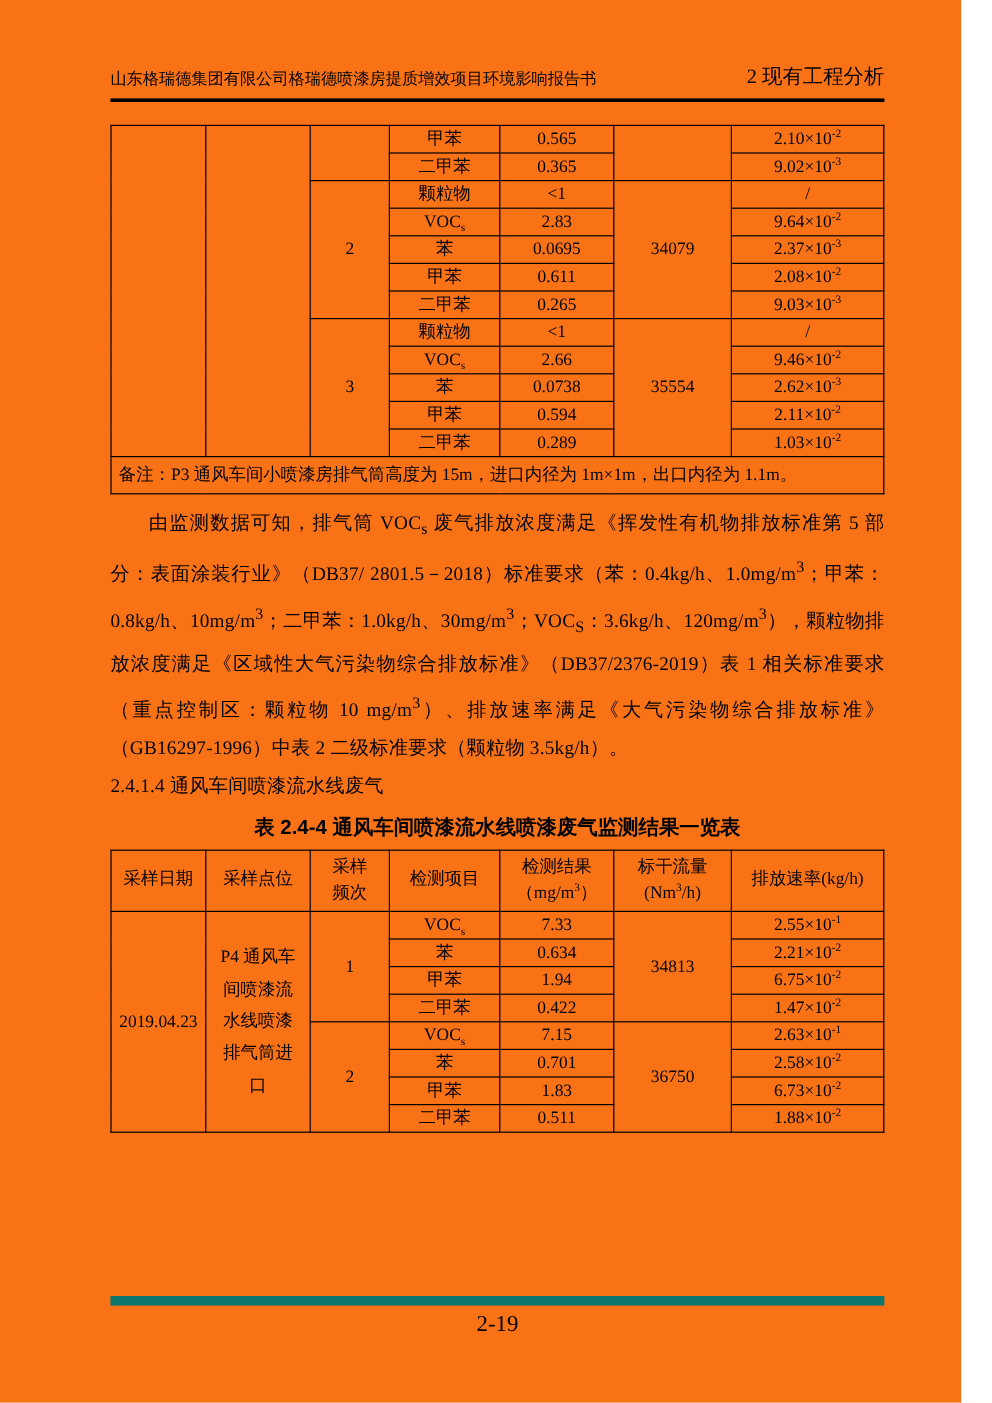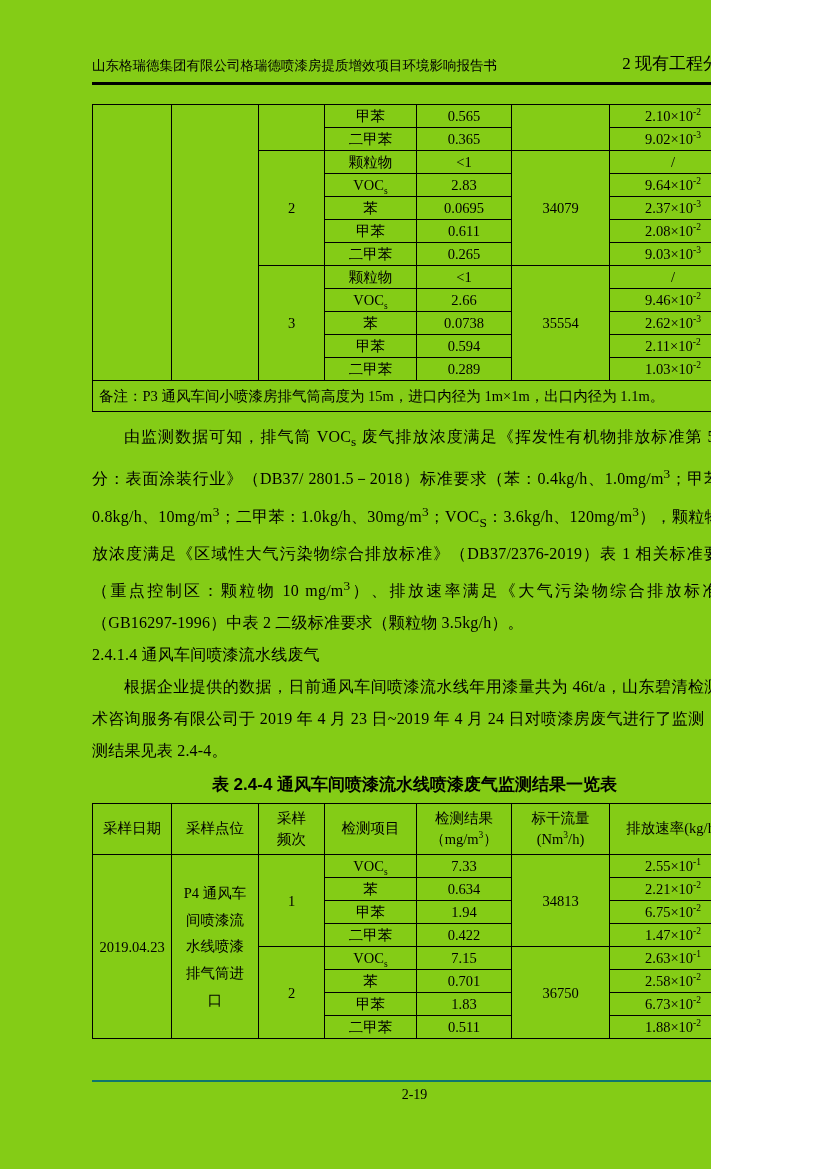--- a/index.html
+++ b/index.html
@@ -1,19 +1,19 @@
 <!DOCTYPE html>
 <html lang="zh"><head>
 <meta charset="utf-8">
 <style>
   html,body{margin:0;padding:0;background:#ffffff;}
   .page{
     position:relative;
-    width:711px;height:1169px;
-    background:#84cc16;color:#000;
+    width:801px;height:1169px;
+    background:#f97316;color:#000;
     font-family:"Liberation Serif","DejaVu Serif",serif;
     box-sizing:border-box;
     overflow:hidden;
   }
   .inner{position:absolute;left:92px;top:0;width:645px;}
   
   .pg-header{
     display:flex;justify-content:space-between;align-items:flex-end;
     padding-top:52px;padding-bottom:7px;
     border-bottom:3px solid #000;
@@ -49,22 +49,22 @@
   .sec-heading{text-indent:0;}
   .tbl-title{
     margin-top:6px;margin-bottom:7px;
     text-align:center;
     font-family:"Liberation Sans","DejaVu Sans",sans-serif;
     font-weight:bold;font-size:17px;
   }
   
   .pg-footer{
     position:absolute;left:92px;top:1080px;width:645px;
-    border-top:2px solid #0f766e;
-    padding-top:10px;font-size:14px;
+    border-top:8px solid #0f766e;
+    padding-top:10px;font-size:19px;
   }
   .pg-footer .pageno{
     position:absolute;left:0;right:0;top:5px;text-align:center;
   }
   .pg-footer .company{
     display:block;text-align:right;
   }
 </style>
 </head>
 <body>
@@ -157,21 +157,20 @@
           <td>1.03×10<sup>-2</sup></td>
         </tr>
         <tr>
           <td colspan="7" class="note-cell">备注：P3 通风车间小喷漆房排气筒高度为 15m，进口内径为 1m×1m，出口内径为 1.1m。</td>
         </tr>
       </tbody>
     </table>
 
     <p class="body-text p-first">由监测数据可知，排气筒 VOC<sub>s</sub> 废气排放浓度满足《挥发性有机物排放标准第 5 部分：表面涂装行业》（DB37/ 2801.5－2018）标准要求（苯：0.4kg/h、1.0mg/m<sup>3</sup>；甲苯：0.8kg/h、10mg/m<sup>3</sup>；二甲苯：1.0kg/h、30mg/m<sup>3</sup>；VOC<sub>S</sub>：3.6kg/h、120mg/m<sup>3</sup>），颗粒物排放浓度满足《区域性大气污染物综合排放标准》（DB37/2376-2019）表 1 相关标准要求（重点控制区：颗粒物 10 mg/m<sup>3</sup>）、排放速率满足《大气污染物综合排放标准》（GB16297-1996）中表 2 二级标准要求（颗粒物 3.5kg/h）。</p>
     <p class="body-text sec-heading">2.4.1.4 通风车间喷漆流水线废气</p>
-    <p class="body-text">根据企业提供的数据，日前通风车间喷漆流水线年用漆量共为 46t/a，山东碧清检测技术咨询服务有限公司于 2019 年 4 月 23 日~2019 年 4 月 24 日对喷漆房废气进行了监测，监测结果见表 2.4-4。</p>
 
     <div class="tbl-title">表 2.4-4  通风车间喷漆流水线喷漆废气监测结果一览表</div>
 
     <table class="tbl tbl-bottom">
       <colgroup>
         <col style="width:79px">
           <col style="width:87px">
           <col style="width:66px">
         <col style="width:92px">
           <col style="width:95px">

